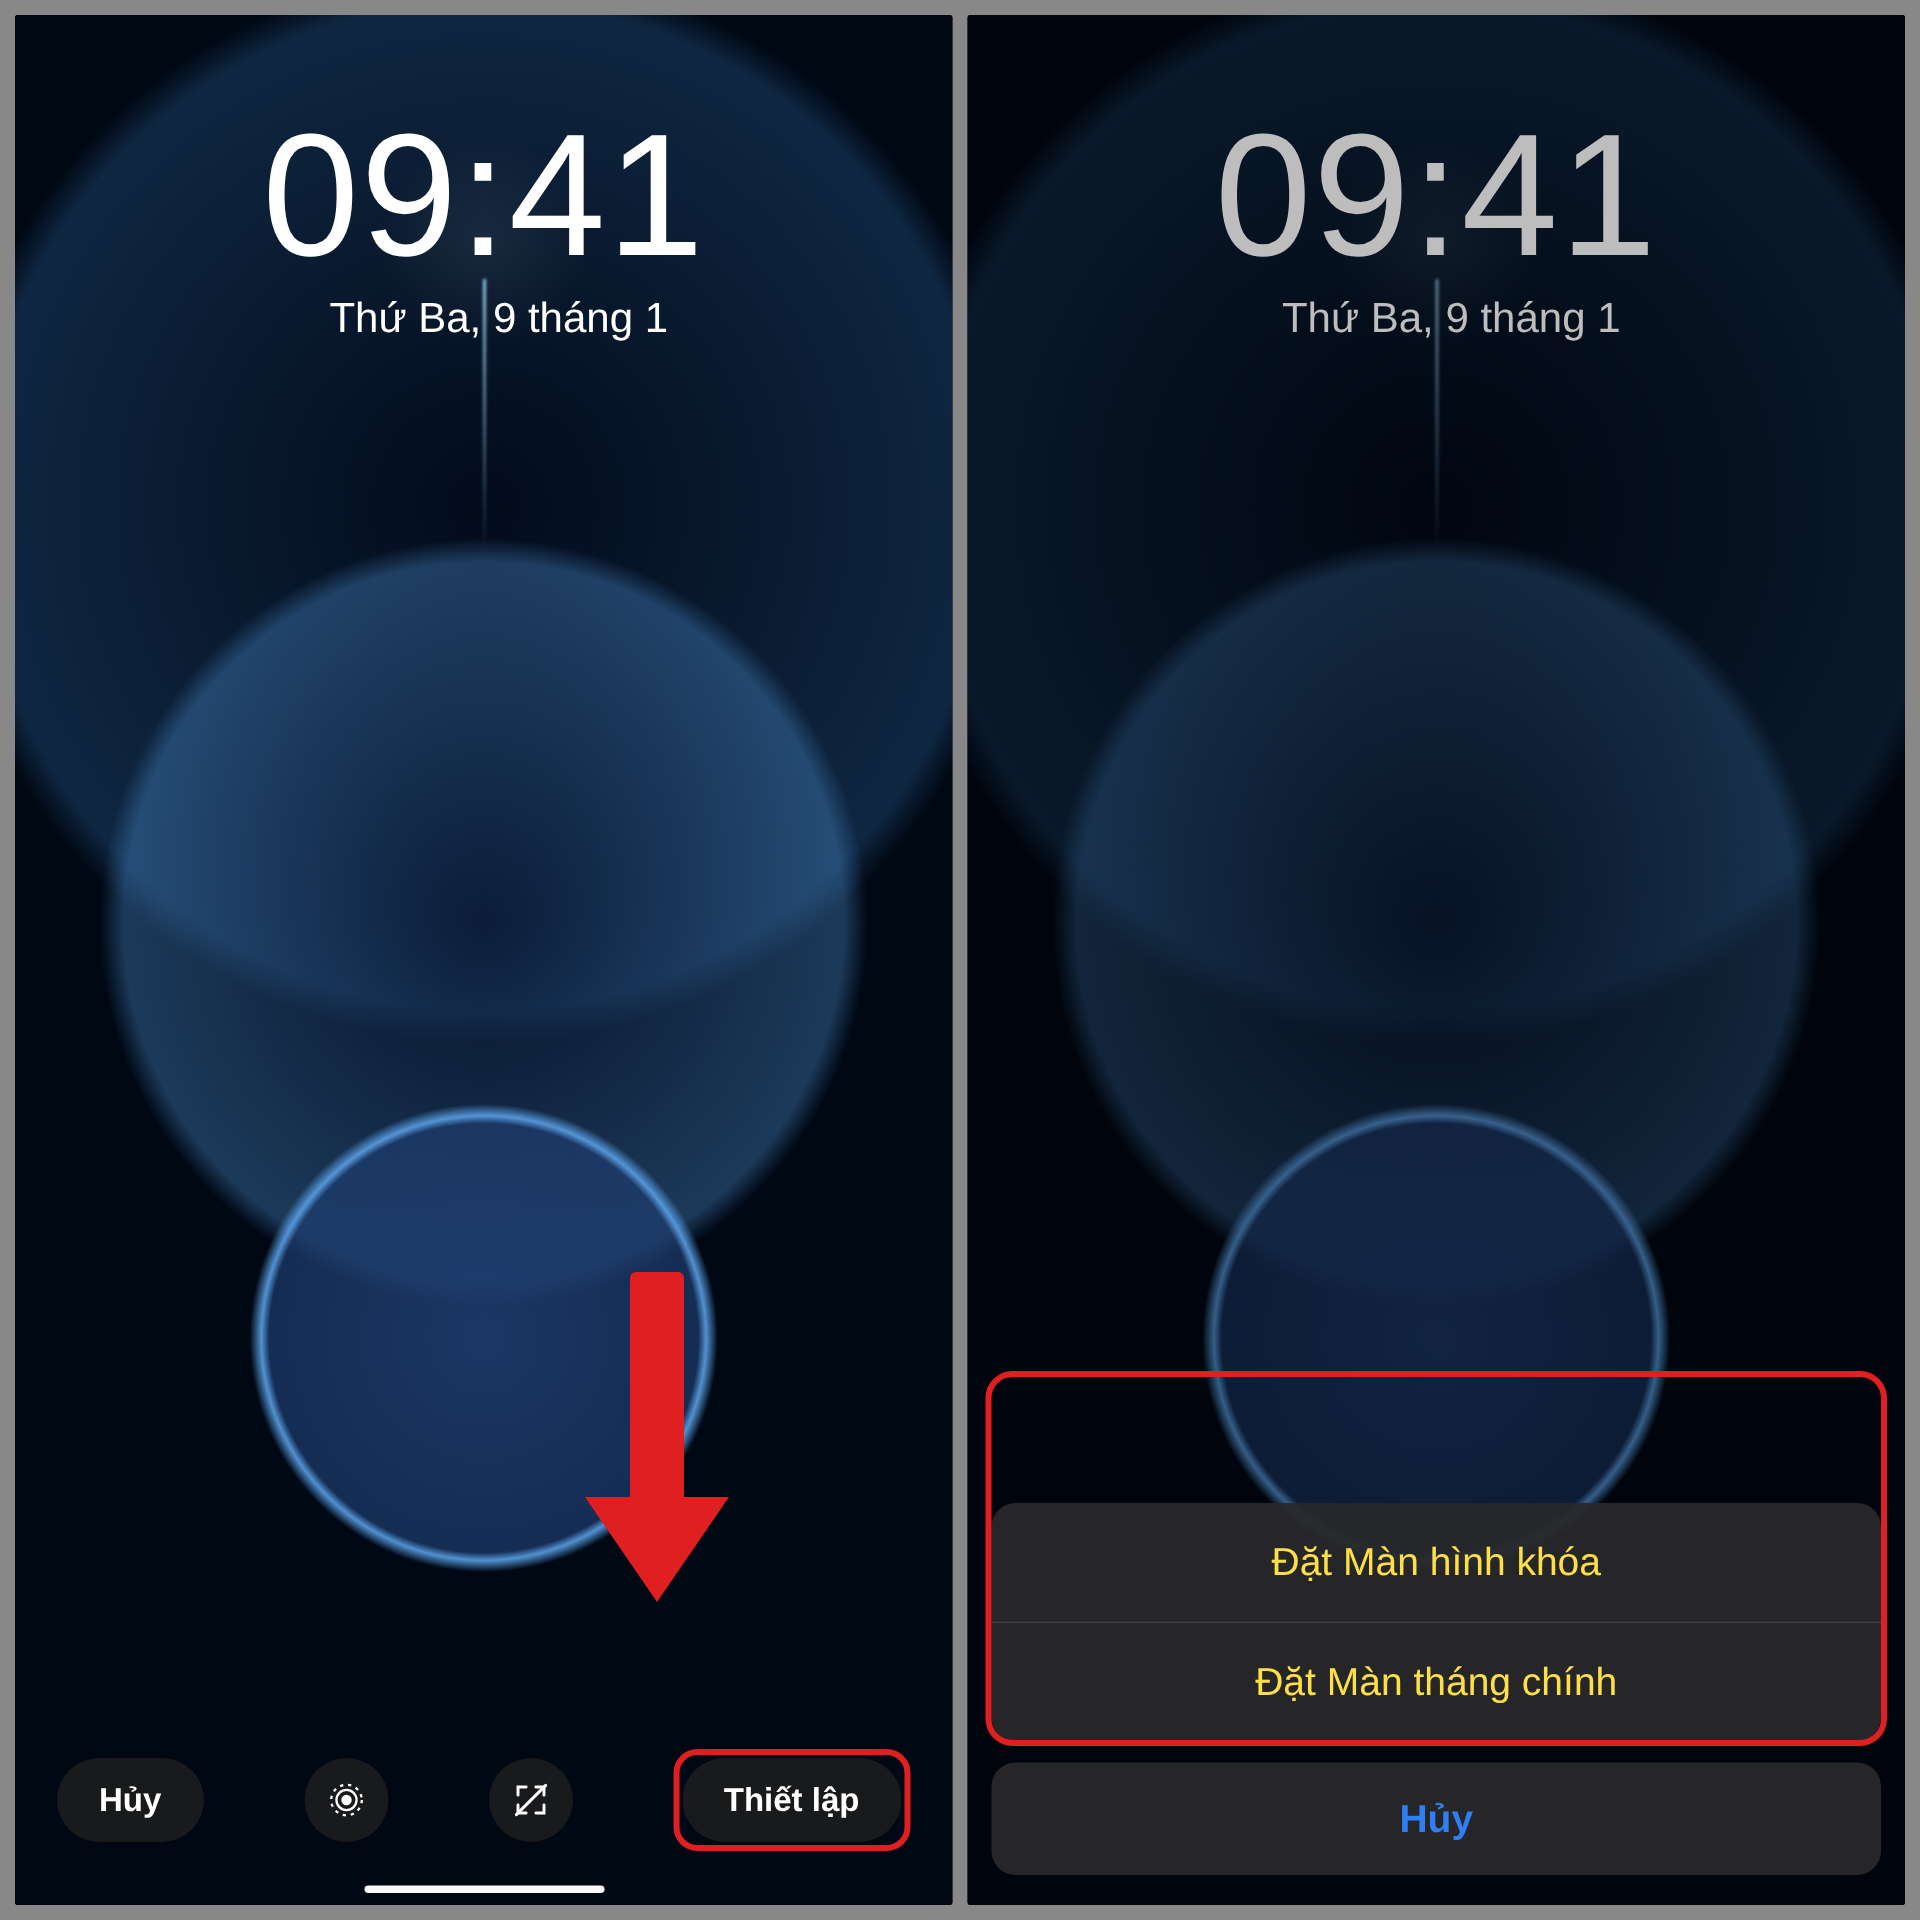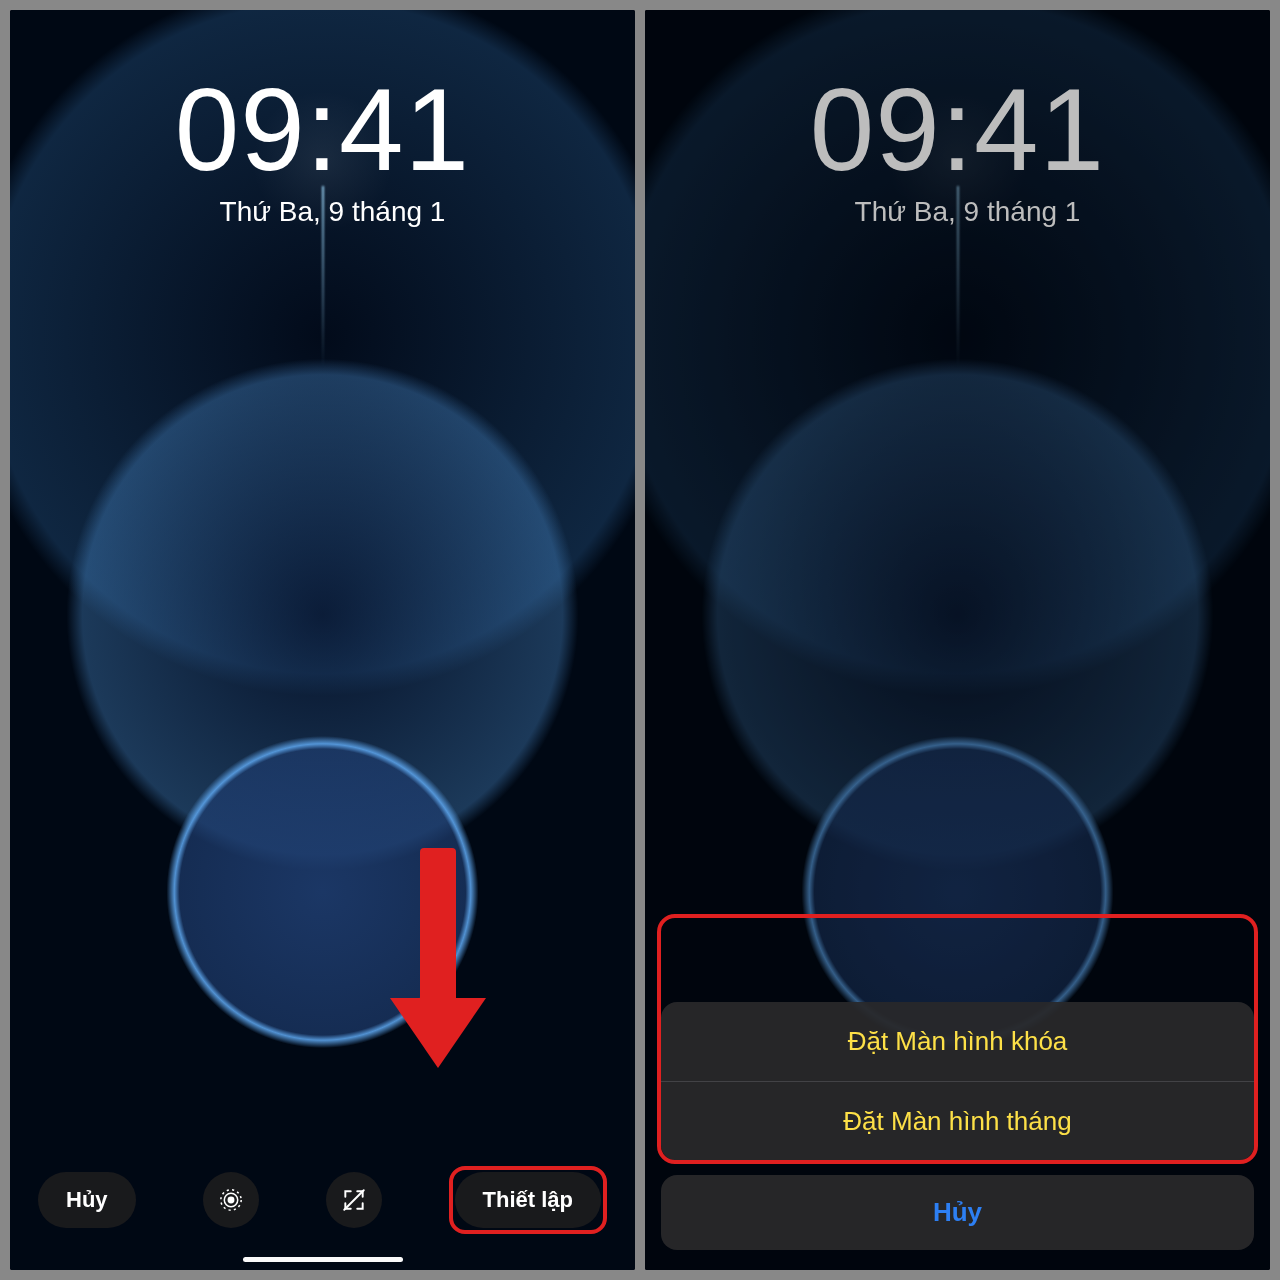--- a/index.html
+++ b/index.html
@@ -239,19 +239,19 @@
   <div class="dimmer"></div>
 
   <div class="clock-block dim">
     <div class="clock-time">09:41</div>
     <div class="clock-date">Thứ Ba, 9 tháng 1</div>
   </div>
 
   <div class="sheet">
     <div class="sheet-group">
       <div class="sheet-item">Đặt Màn hình khóa</div>
-      <div class="sheet-item">Đặt Màn hình tháng</div>
+      <div class="sheet-item">Đặt Màn tháng chính</div>
     </div>
     <div class="sheet-cancel">Hủy</div>
   </div>
 
   <div class="sheet-highlight"></div>
 </div>
 
 </body></html>

